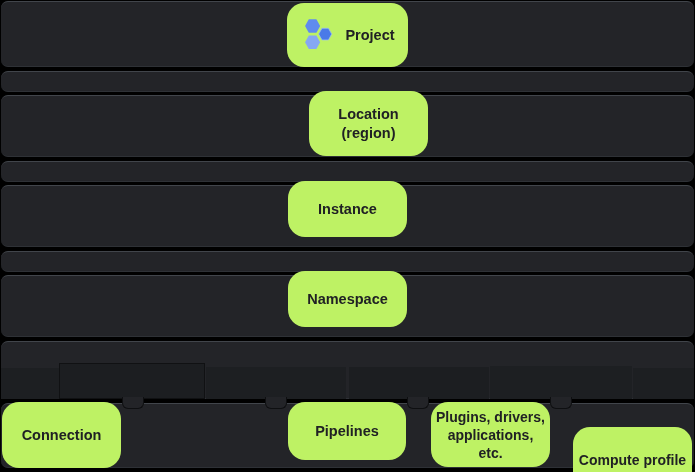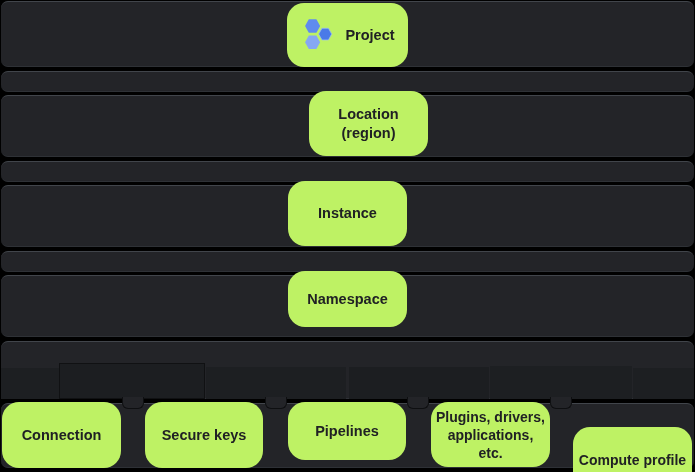--- a/index.html
+++ b/index.html
@@ -97,35 +97,32 @@
         <polygon points="9.8,20.5 18.2,20.5 22.4,28 18.2,35.5 9.8,35.5 5.6,28" fill="#86a8f3"></polygon>
       </svg>
     </span>
     <span>Project</span>
   </div>
 
   <div class="card" style="left:288px; top:91px; width:119px; height:65px; padding:2px 12px;margin-left:21px;">
     <span>Location (region)</span>
   </div>
 
-  <div class="card" style="left:288px; top:181px; width:119px; height:65px;">
+  <div class="card" style="left:288px; top:181px; width:119px; height:56px;">
     <span>Instance</span>
   </div>
 
   <div class="card" style="left:288px; top:271px; width:119px; height:56px;">
     <span>Namespace</span>
   </div>
 
   <div class="card" style="left:2px; top:402px; width:119px; height:66px;">
     <span>Connection</span>
   </div>
 
-  <div class="card" style="left:145px; top:402px; width:118px; height:66px;">
-    <span>Secure keys</span>
-  </div>
 
   <div class="card" style="left:288px; top:402px; width:118px; height:58px;">
     <span>Pipelines</span>
   </div>
 
   <div class="card" style="left:431px; top:402px; width:119px; height:65px; font-size:14px; line-height:18px; padding:0 3px;">
     <span>Plugins, drivers, applications, etc.</span>
   </div>
 
   <div class="card" style="left:573px; top:402px; width:119px; height:66px; font-size:14px; padding:2px 2px;margin-top:25px;">

